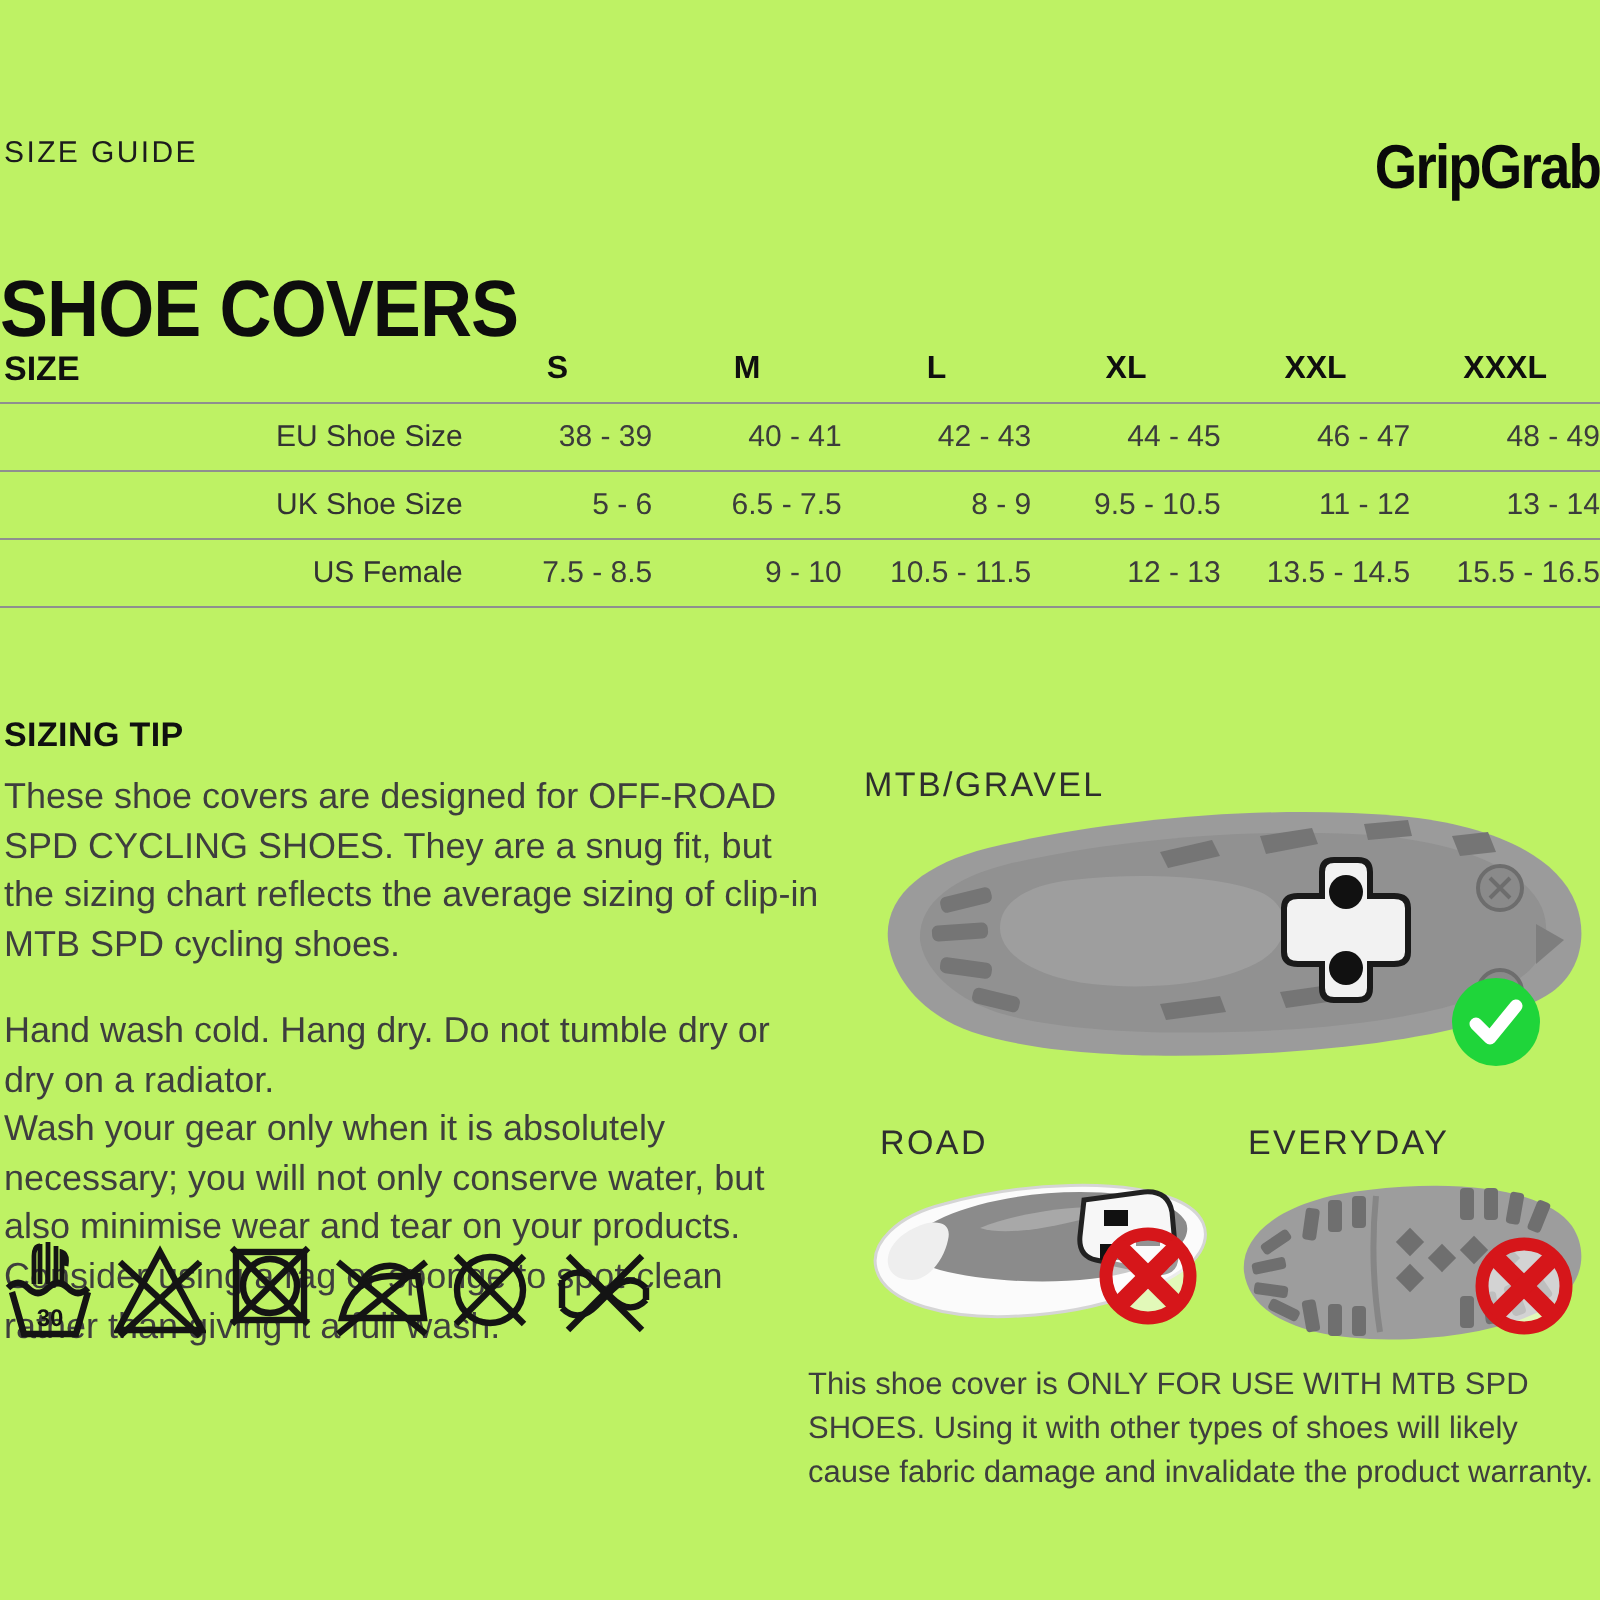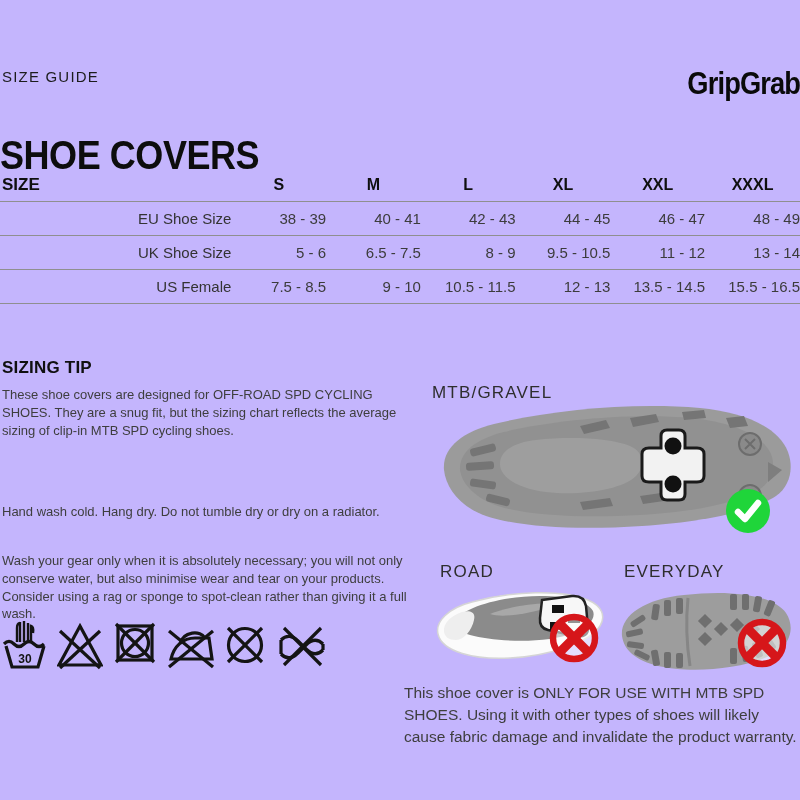--- a/index.html
+++ b/index.html
@@ -1,17 +1,17 @@
 <!DOCTYPE html>
 <html><head>
 <meta charset="utf-8">
 <style>
   html,body{margin:0;padding:0;background:#ffffff;}
   #page{
-    position:relative;width:800px;height:800px;background:#c4b5fd;overflow:hidden;
+    position:relative;width:800px;height:800px;background:#bef264;overflow:hidden;
     font-family:"Liberation Sans", sans-serif;color:#1a1a1a;
   }
   .eyebrow{
     position:absolute;left:2px;top:68px;font-size:15px;letter-spacing:1.2px;
     font-weight:500;color:#1c1c1c;
   }
   .brand{
     position:absolute;right:0;top:66px;font-size:31px;font-weight:bold;
     color:#0a0a0a;letter-spacing:-1px;transform:scaleX(0.88);transform-origin:right center;
     white-space:nowrap;
@@ -29,21 +29,21 @@
   }
   table.size-table th{font-size:16px;font-weight:bold;color:#0f0f0f;text-align:center;}
   table.size-table th.size-col{width:230px;text-align:left;padding-left:2px;font-size:17px;}
   table.size-table td{font-size:15px;color:#3c3c3c;text-align:right;width:95px;}
   table.size-table td.row-label{text-align:right;padding-left:2px;color:#333333;}
   .section-heading{
     position:absolute;left:2px;font-size:17px;font-weight:bold;color:#101010;
     letter-spacing:0.2px;margin:0;
   }
   .body-text{
-    position:absolute;left:2px;width:408px;font-size:13px;line-height:1.37;
+    position:absolute;left:2px;width:408px;font-size:18px;line-height:1.37;
     color:#3e3e3e;margin:0;
   }
   .care-icons{
     position:absolute;left:2px;top:618px;display:flex;gap:9px;align-items:flex-end;
   }
   .care-icons .icon{width:46px;height:52px;}
   .shoe-label{
     position:absolute;font-size:17px;letter-spacing:1.2px;color:#2e2e2e;font-weight:500;
   }
   .note-text{

